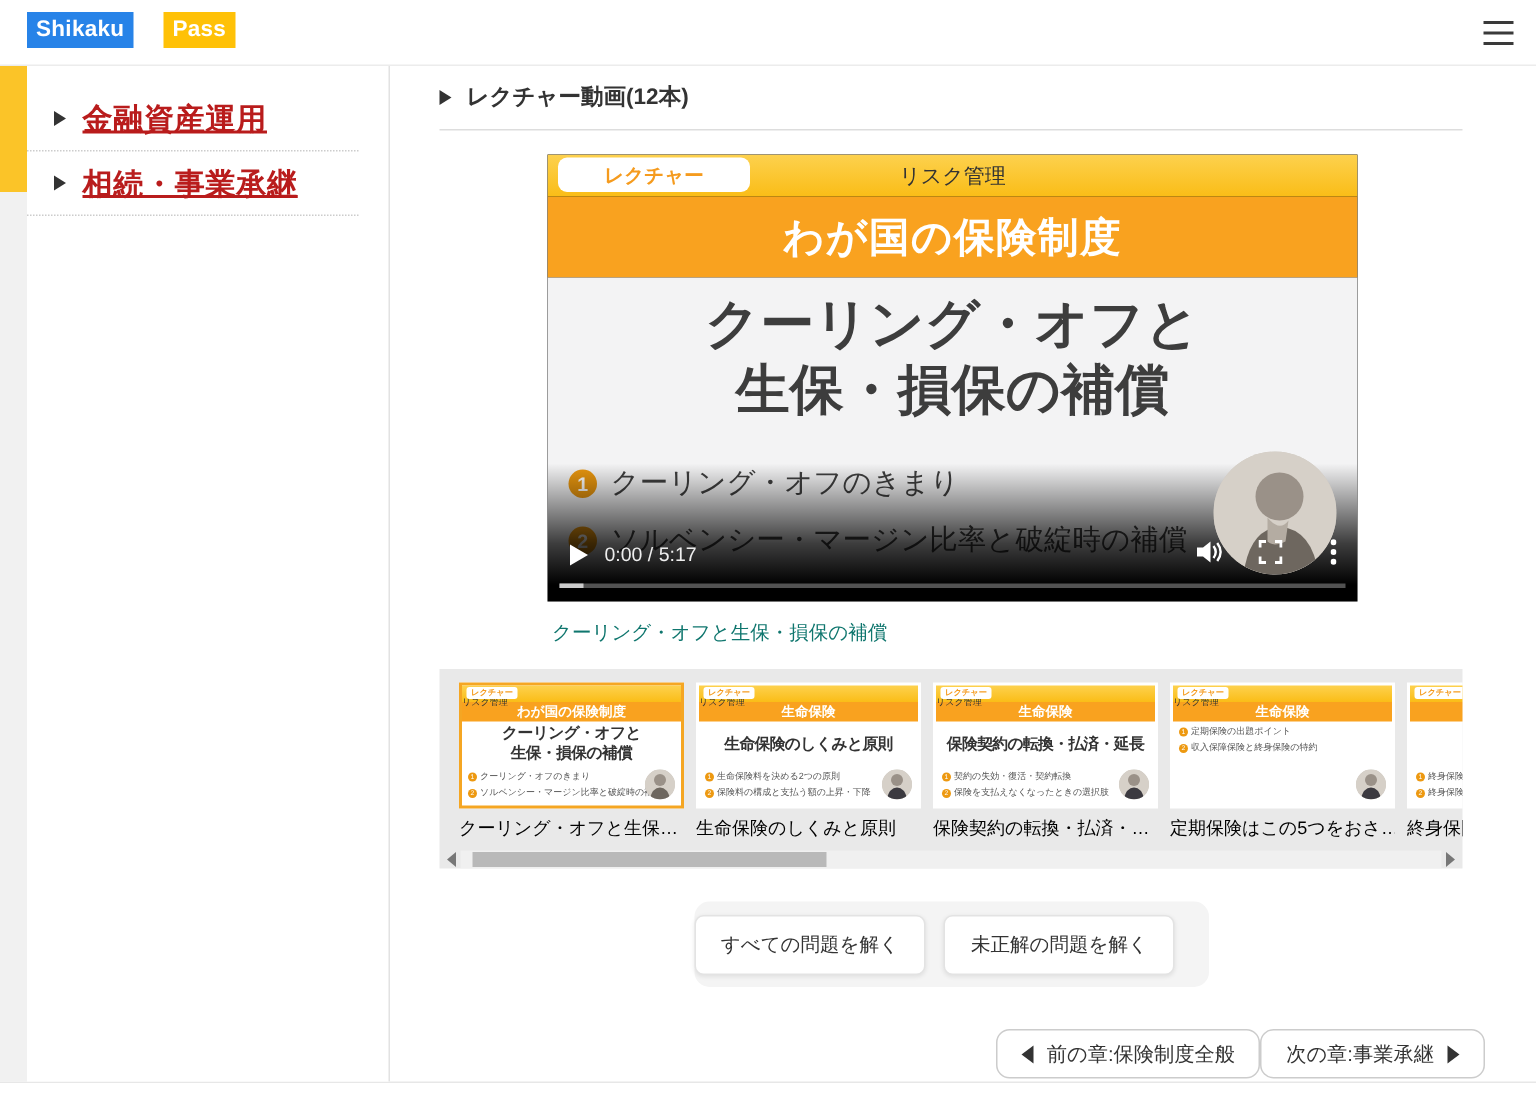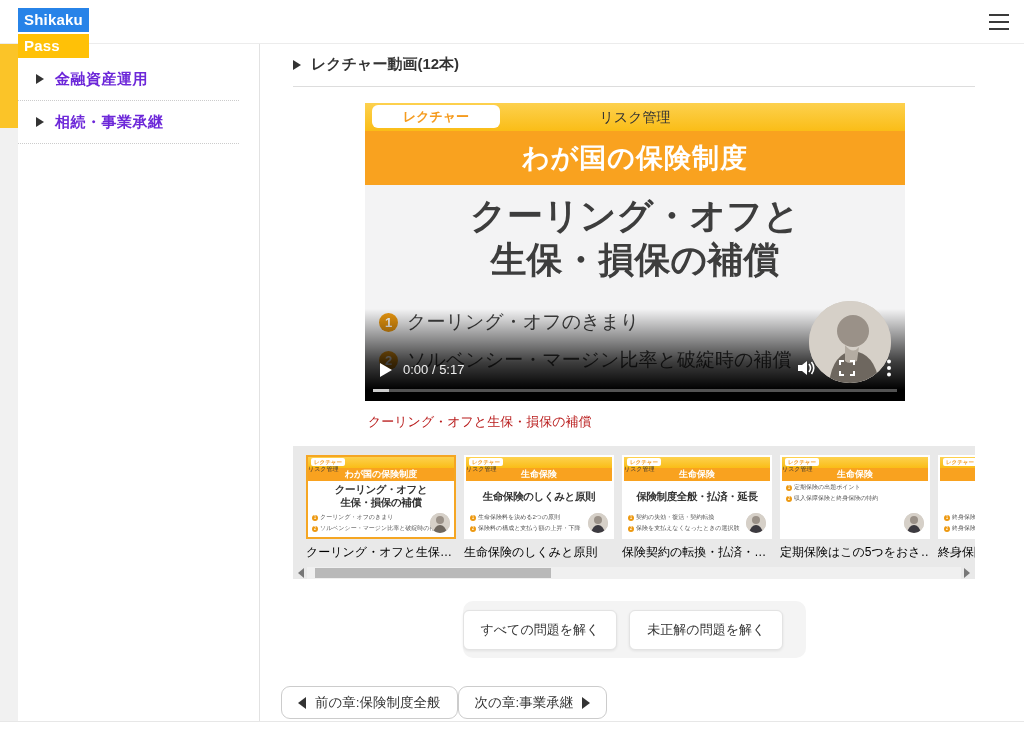--- a/index.html
+++ b/index.html
@@ -1,38 +1,38 @@
 <!DOCTYPE html>
 <html><head>
 <meta charset="utf-8">
 <style>
   * { margin:0; padding:0; box-sizing:border-box; }
   html,body { width:1024px; height:732px; background:#fff;
     font-family:"Liberation Sans","DejaVu Sans",sans-serif; color:#333; overflow:hidden; }
 
   
   .header { height:44px; position:relative; background:#fff; border-bottom:1px solid #ececec; }
-  .logo { position:absolute; left:18px; top:8px; display:flex; gap:2px; cursor:pointer;flex-direction:column; }
+  .logo { position:absolute; left:18px; top:8px; display:flex; gap:20px; cursor:pointer; }
   .logo span { font-weight:800; font-size:15px; color:#fff; padding:3px 6px 4px; letter-spacing:.2px; }
   .logo-l { background:#2783E8; }
   .logo-r { background:#FFC107; }
   .burger { position:absolute; right:15px; top:14px; width:20px; height:16px;
     display:flex; flex-direction:column; justify-content:space-between; cursor:pointer; }
   .burger i { display:block; height:2px; background:#3a3a3a; }
 
   
   .content { display:flex; height:678px; border-bottom:1px solid #e7e7e7; }
   .rail { width:18px; background:#f1f1f1; }
   .rail-top { height:84px; background:#FBC428; }
   .sidebar { width:242px; background:#fff; border-right:1px solid #e2e2e2; padding-top:14px; }
   .side-item { height:43px; display:flex; align-items:center; gap:11px; padding-left:18px;
     margin:0 20px 0 0; border-bottom:1px dotted #ccc; cursor:pointer; }
   .side-item .tri { width:0; height:0; border-top:5px solid transparent;
     border-bottom:5px solid transparent; border-left:8px solid #333; }
-  .side-item b { font-size:15px; color:#6d28d9; letter-spacing:.5px; }
+  .side-item b { font-size:20px; color:#b91c1c; letter-spacing:.5px;text-decoration:underline; }
   .main { flex:1; padding:11px 34px 0 21px; }
 
   
   .section-head { margin-left:12px; display:flex; align-items:center; gap:10px; cursor:pointer; }
   .section-head .tri { width:0; height:0; border-top:5px solid transparent;
     border-bottom:5px solid transparent; border-left:8px solid #333; }
   .section-head b { font-size:15px; }
   .divider { margin:12px 15px 0 12px; border-bottom:1px solid #ddd; }
 
   
@@ -57,21 +57,21 @@
     background:linear-gradient(rgba(40,40,40,0) 0%, rgba(0,0,0,.75) 58%, #000 88%); }
   .p-controls { position:absolute; left:0; right:0; bottom:0; height:46px; z-index:3; }
   .p-play { position:absolute; left:15px; top:8px; width:0; height:0; cursor:pointer;
     border-top:7px solid transparent; border-bottom:7px solid transparent; border-left:12px solid #fff; }
   .p-time { position:absolute; left:38px; top:7px; color:#eee; font-size:13px; }
   .ctrl-ic { position:absolute; top:5px; cursor:pointer; }
   .ic-vol { right:90px; } .ic-fs { right:50px; } .ic-dots { right:14px; top:4px; }
   .p-progress { position:absolute; left:8px; right:8px; bottom:9px; height:3px;
     background:rgba(255,255,255,.32); cursor:pointer; }
   .p-elapsed { width:16px; height:3px; background:#ccc; }
-  .p-caption { margin:12px 0 0 87px; font-size:13px; color:#b91c1c; }
+  .p-caption { margin:12px 0 0 87px; font-size:13px; color:#0f766e; }
 
   
   .carousel { margin:15px 0 0 12px; width:682px; height:133px; background:#E9E9E9;
     padding-top:9px; overflow:hidden; }
   .strip { display:flex; gap:8px; margin-left:13px; width:2000px; }
   .cell { width:150px; flex-shrink:0; }
   .card { width:150px; height:84px; background:#fff; display:flex; flex-direction:column;
     border:2px solid transparent; position:relative; cursor:pointer; }
   .card.selected { border-color:#F5A623; }
   .c-top { height:11px; background:linear-gradient(#FDD14E,#FABD17); position:relative; flex-shrink:0; }
@@ -99,21 +99,21 @@
 
   
   .center-wrap { margin-left:12px; width:682px; }
   .actions { width:343px; height:57px; margin:22px auto 0; background:#F4F4F4; border-radius:10px;
     display:flex; align-items:center; justify-content:flex-start; gap:12px; }
   .action-btn { background:#fff; border:1px solid #e3e3e3; border-radius:6px; padding:10px 17px;
     font-size:13px; color:#333; cursor:pointer; box-shadow:0 1px 3px rgba(0,0,0,.08);
     font-family:inherit; }
 
   
-  .pager { display:flex; justify-content:flex-start; margin-top:28px; }
+  .pager { display:flex; justify-content:flex-end; margin-top:28px; }
   .pager-btn { background:#fff; border:1px solid #ccc; border-radius:9px; padding:0 16px; height:33px;
     font-size:13.5px; color:#333; cursor:pointer; display:flex; align-items:center; gap:9px;
     font-family:inherit; }
   .tri-l { width:0; height:0; border-top:6px solid transparent; border-bottom:6px solid transparent;
     border-right:8px solid #333; }
   .tri-r { width:0; height:0; border-top:6px solid transparent; border-bottom:6px solid transparent;
     border-left:8px solid #333; }
 </style>
 </head>
 <body>
@@ -264,21 +264,21 @@
                 </svg>
             </div>
           </div>
           <div class="c-caption">生命保険のしくみと原則</div>
         </div>
 
         <div class="cell">
           <div class="card">
             <div class="c-top"><span class="c-cat">リスク管理</span><span class="c-badge">レクチャー</span></div>
             <div class="c-chapter">生命保険</div>
-            <div class="c-title">保険制度全般・払済・延長</div>
+            <div class="c-title">保険契約の転換・払済・延長</div>
             <div class="c-bullets">
               <div class="c-bullet">
                   <span class="cb-num">1</span>
                   <span>契約の失効・復活・契約転換</span>
                 </div>
               <div class="c-bullet">
                   <span class="cb-num">2</span>
                   <span>保険を支払えなくなったときの選択肢</span>
                 </div>
             </div>

